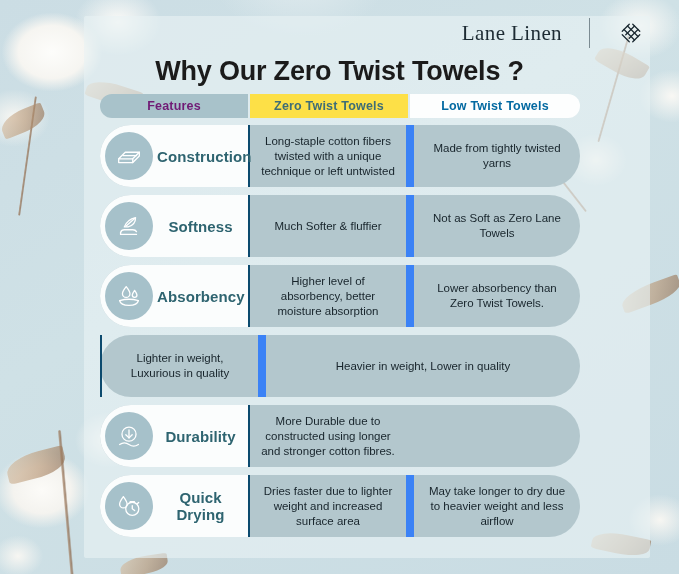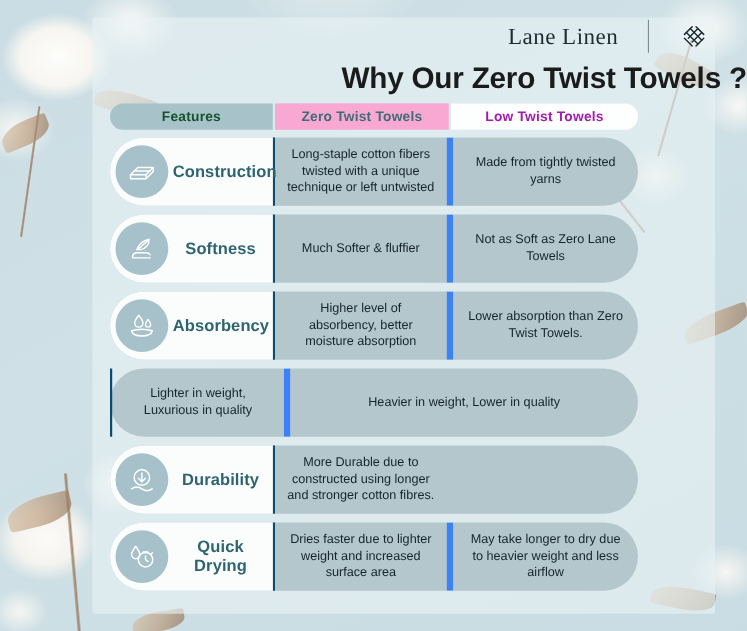--- a/index.html
+++ b/index.html
@@ -97,21 +97,21 @@
     height: 30px;
     background: #7b8b92;
   }
   .brand-mark { width: 28px; height: 28px; display: block; }
 
   
   .title {
     position: absolute;
     left: 0; right: 0;
     top: 56px;
-    text-align: right;
+    text-align: center;
     font-size: 27px;
     font-weight: bold;
     color: #1b1b1b;
     letter-spacing: -.2px;
   }
 
   
   .table {
     position: absolute;
     left: 100px;
@@ -128,33 +128,33 @@
     display: flex;
     align-items: center;
     justify-content: center;
     font-size: 12.5px;
     font-weight: bold;
     letter-spacing: .2px;
   }
   .head-features {
     width: 148px;
     background: #a8c2ca;
-    color: #14532d;
+    color: #701a75;
     border-radius: 12px 0 0 12px;
   }
   .head-zero {
     width: 158px;
-    background: #f9a8d4;
+    background: #fde047;
     color: #3f6d76;
     margin-left: 2px;
   }
   .head-low {
     flex: 1;
     background: #fdfefe;
-    color: #a21caf;
+    color: #0369a1;
     margin-left: 2px;
     border-radius: 0 12px 12px 0;
   }
 
   .row {
     display: flex;
     height: 62px;
     margin-bottom: 8px;
     background: #b3c7cd;
     border-radius: 31px 31px 31px 31px;
@@ -200,21 +200,21 @@
     line-height: 15px;
     color: #17242b;
     padding: 0 10px;
   }
   .cell-zero {
     width: 158px;
     border-left: 2px solid #0c4a6e;
   }
   .cell-low {
     flex: 1;
-    border-left: 6px solid #3b82f6;
+    border-left: 8px solid #3b82f6;
     border-radius: 0 31px 31px 0;
   }
 </style>
 </head>
 <body>
 
 <div id="bg">
   <div class="twig t1"></div>
   <div class="twig t2"></div>
   <div class="twig t3"></div>
@@ -297,21 +297,21 @@
           <svg width="30" height="30" viewBox="0 0 32 32" fill="none" stroke="#ffffff" stroke-width="1.4" stroke-linejoin="round" stroke-linecap="round">
             <path d="M13 6 Q17 11 17 13.5 A4 4 0 0 1 9 13.5 Q9 11 13 6 Z"></path>
             <path d="M22 10 Q24.5 13.5 24.5 15 A2.5 2.5 0 0 1 19.5 15 Q19.5 13.5 22 10 Z"></path>
             <path d="M6 21 Q16 18 26 21"></path>
             <path d="M6 21 Q7 26 16 26 Q25 26 26 21"></path>
           </svg>
         </div>
         <div class="feature-label">Absorbency</div>
       </div>
       <div class="cell-zero">Higher level of absorbency, better moisture absorption</div>
-      <div class="cell-low">Lower absorption than Zero Twist Towels.</div>
+      <div class="cell-low">Lower absorbency than Zero Twist Towels.</div>
     </div>
 
     <div class="row">
       <div class="cell-zero">Lighter in weight, Luxurious in quality</div>
       <div class="cell-low">Heavier in weight, Lower in quality</div>
     </div>
 
     <div class="row">
       <div class="cell-feature">
         <div class="icon-circle">

